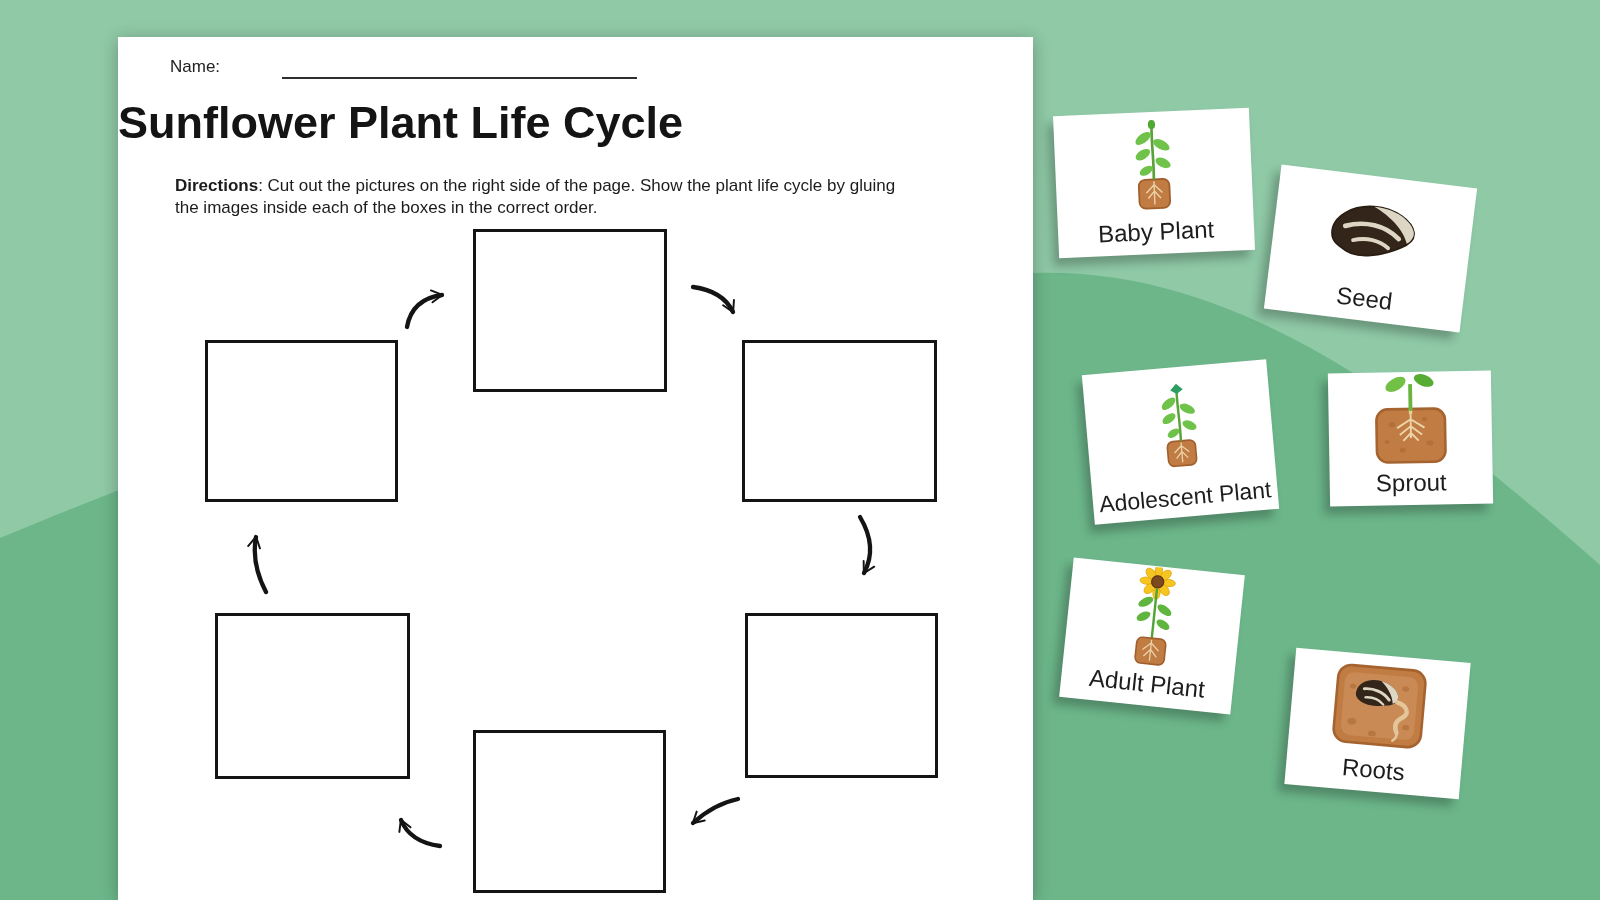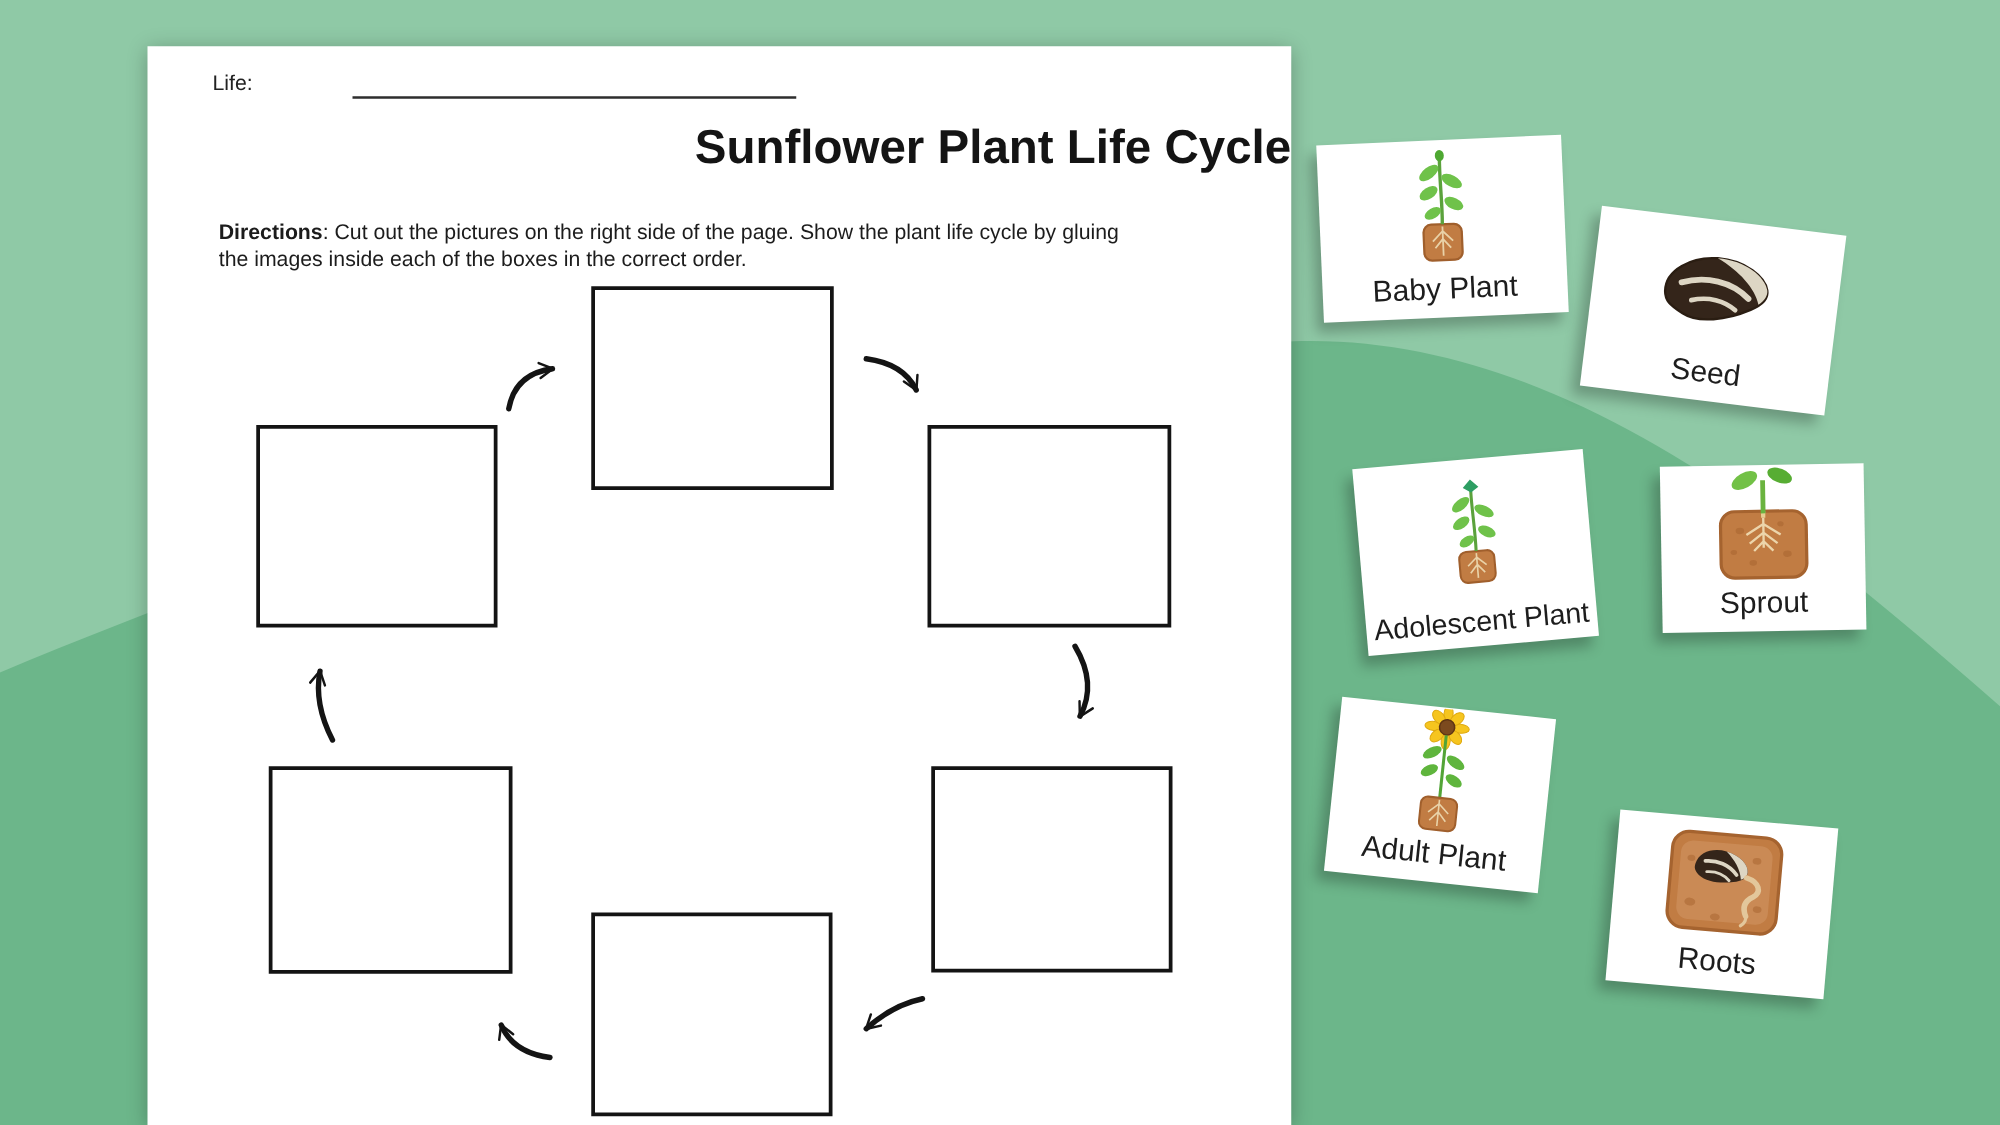--- a/index.html
+++ b/index.html
@@ -12,22 +12,22 @@
   .bg-svg{position:absolute;left:0;top:0;width:1600px;height:900px;}
   
   .page{
     position:absolute;left:118px;top:37px;width:915px;height:863px;
     background:#ffffff;box-shadow:0 3px 16px rgba(0,0,0,0.28);
   }
   .name-row{position:absolute;left:52px;top:20px;font-size:17px;color:#222;}
   .name-line{position:absolute;left:112px;top:2px;width:355px;border-bottom:2px solid #2e2e2e;height:18px;}
   .name-label{display:inline-block;}
   .title{
-    position:absolute;left:0;top:60px;width:100%;text-align:right;
-    font-size:38px;font-weight:bold;color:#141414;letter-spacing:0px;
+    position:absolute;left:0;top:60px;width:100%;text-align:left;
+    font-size:45px;font-weight:bold;color:#141414;letter-spacing:0px;
   }
   .directions{
     position:absolute;left:57px;top:118px;width:740px;
     font-size:17px;line-height:22px;color:#1c1c1c;margin-top:20px;
   }
   .directions b{font-weight:bold;}
   
   .wbox{position:absolute;border:3px solid #141414;background:#fff;}
   .box-top        {left:355px;top:192px;width:188px;height:157px;}
   .box-top-right  {left:624px;top:303px;width:189px;height:156px;}
@@ -56,21 +56,21 @@
 </head>
 <body>
 
 <svg class="bg-svg" viewBox="0 0 1600 900">
   <path d="M0,538 C260,430 660,286 1035,273 C1250,266 1440,425 1600,565 L1600,0 L0,0 Z" fill="#8fc9a6"></path>
 </svg>
 
 <div class="page">
 
   <div class="name-row">
-    <span class="name-label">Life:</span>
+    <span class="name-label">Name:</span>
     <span class="name-line"></span>
   </div>
 
   <div class="title">Sunflower Plant Life Cycle</div>
 
   <div class="directions">
     <b>Directions</b><span>: Cut out the pictures on the right side of the page. Show the plant life cycle by gluing the images inside each of the boxes in the correct order.</span>
   </div>
 
   <div class="wbox box-top"></div>

